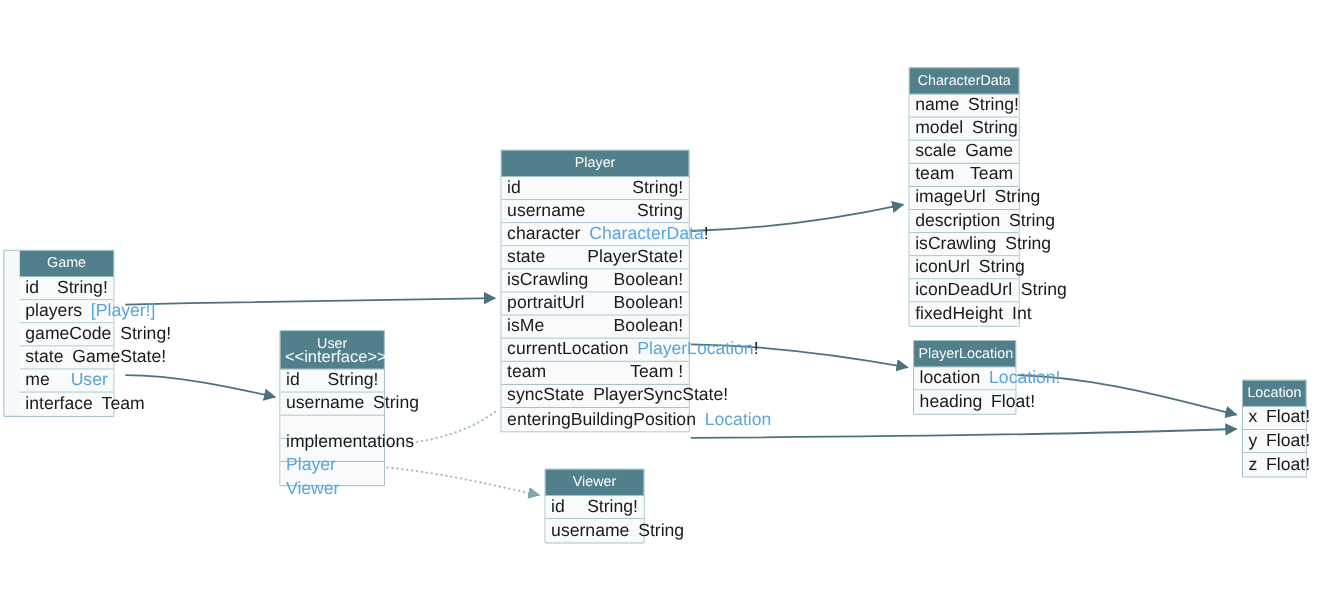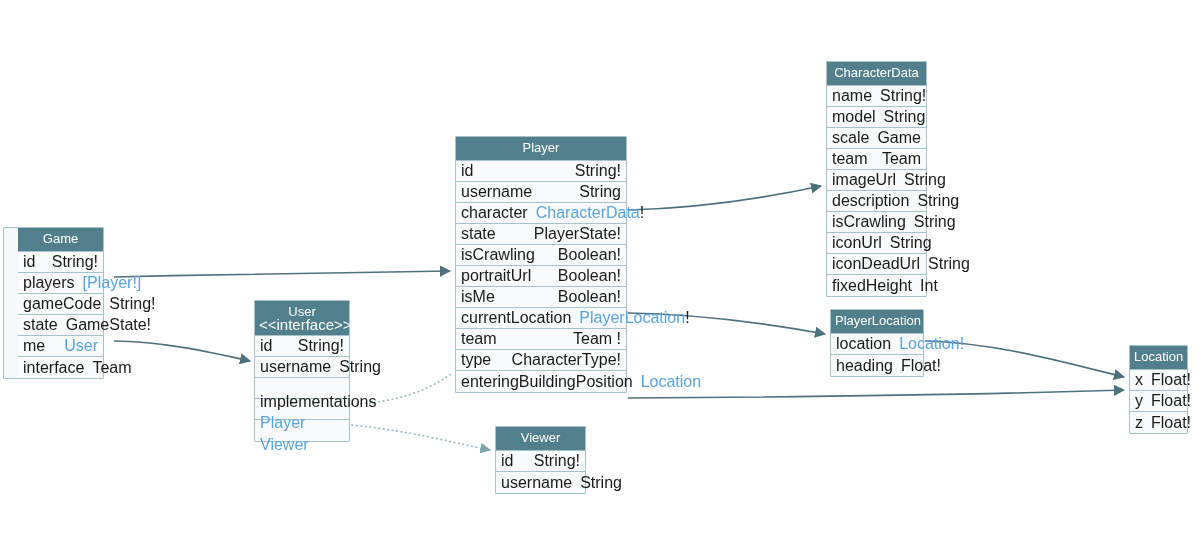--- a/index.html
+++ b/index.html
@@ -206,22 +206,22 @@
         <div class="row">
           <span class="fname">currentLocation</span>
           <span class="ftype link">PlayerLocation</span>
           <span class="plain">!</span>
         </div>
         <div class="row">
           <span class="fname">team</span>
           <span class="ftype">Team !</span>
         </div>
         <div class="row">
-          <span class="fname">type</span>
-          <span class="ftype">CharacterType!</span>
+          <span class="fname">syncState</span>
+          <span class="ftype">PlayerSyncState!</span>
         </div>
         <div class="row">
           <span class="fname">enteringBuildingPosition</span>
           <span class="ftype link">Location</span>
         </div>
       </div>
       <div class="entity" style="left: 495px; top: 426px; width: 91px;">
         <div class="entity-header"><span>Viewer</span></div>
         <div class="row">
           <span class="fname">id</span>

